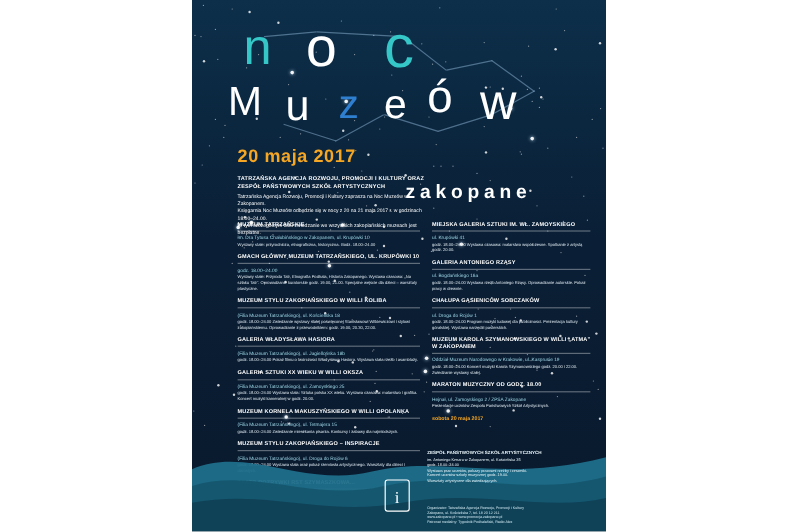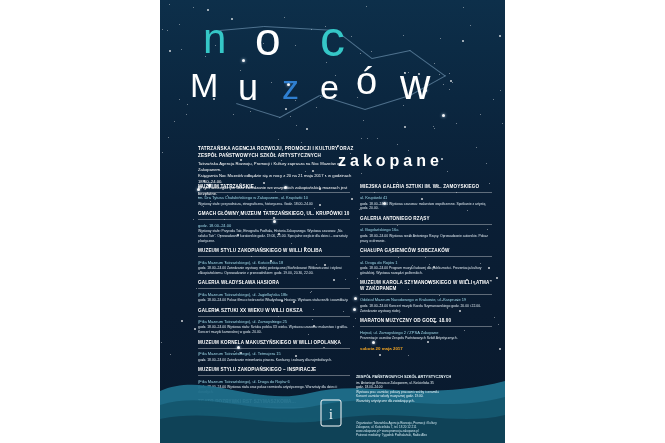--- a/index.html
+++ b/index.html
@@ -275,20 +275,21 @@
       <span class="bigletter" style="left:95px;top:16px;font-size:46px;">o</span>
       <span class="bigletter teal" style="left:160px;top:14px;font-size:50px;">c</span>
       <span class="bigletter" style="left:30px;top:68px;font-size:34px;">M</span>
       <span class="bigletter" style="left:78px;top:70px;font-size:36px;">u</span>
       <span class="bigletter blue" style="left:122px;top:70px;font-size:34px;">z</span>
       <span class="bigletter" style="left:160px;top:70px;font-size:34px;">e</span>
       <span class="bigletter" style="left:196px;top:62px;font-size:38px;">ó</span>
       <span class="bigletter" style="left:240px;top:64px;font-size:42px;">w</span>
     </div>
 
+    <div id="date">20 maja 2017</div>
     <div id="zakopane">zakopane</div>
 
     <div id="organizer">
       <span class="oh">TATRZAŃSKA AGENCJA ROZWOJU, PROMOCJI I KULTURY ORAZ ZESPÓŁ PAŃSTWOWYCH SZKÓŁ ARTYSTYCZNYCH</span>
       <div>Tatrzańska Agencja Rozwoju, Promocji i Kultury zaprasza na Noc Muzeów w Zakopanem.</div>
       <div>Księgarnia Noc Muzeów odbędzie się w nocy z 20 na 21 maja 2017 r. w godzinach 18.00–24.00.</div>
       <div>W tym szczególnym dniu zwiedzanie we wszystkich zakopiańskich muzeach jest bezpłatne.</div>
     </div>
 
     <div class="col" id="col-left">

